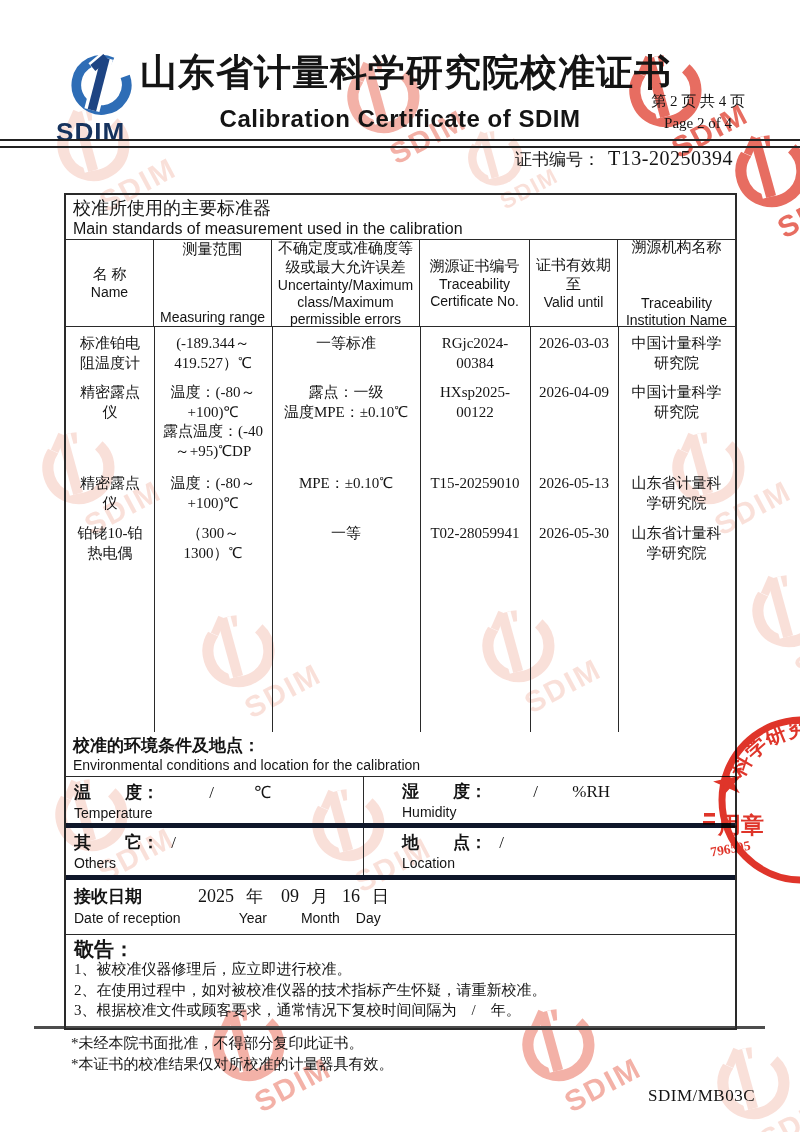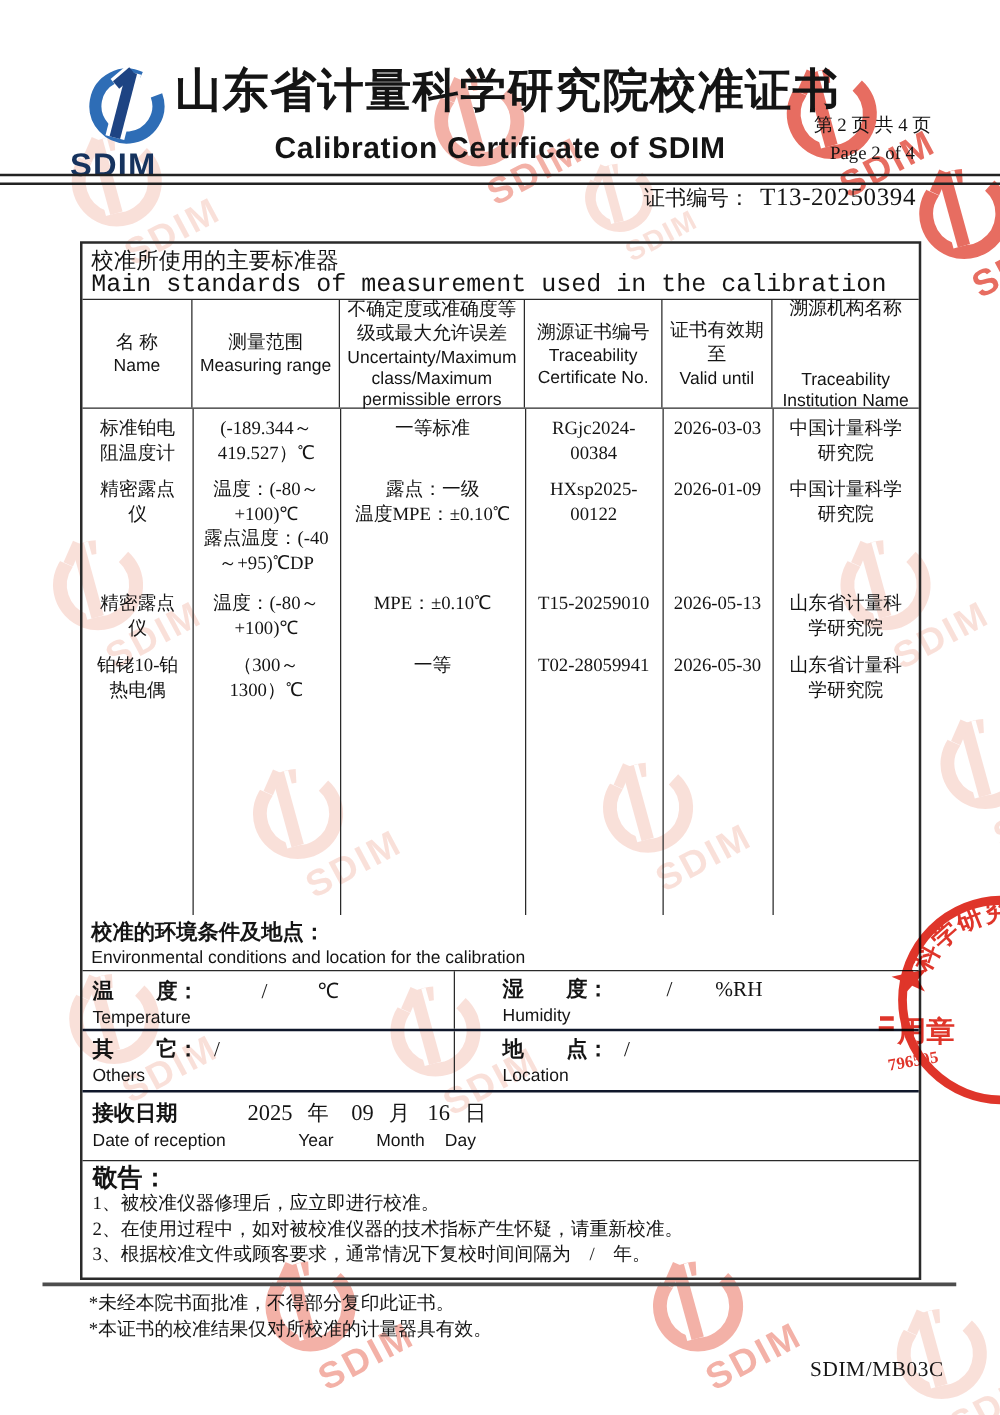--- a/index.html
+++ b/index.html
@@ -20,40 +20,40 @@
   .dbl-line{position:absolute;left:0;top:139px;width:800px;height:5px;border-top:2px solid #222;border-bottom:2px solid #222;z-index:2;}
   .cert-no{position:absolute;left:515px;top:147px;z-index:2;}
   .cert-no .row1{display:flex;align-items:baseline;}
   .cert-label-cn{font-size:17px;}
   .cert-value{font-size:20px;margin-left:8px;letter-spacing:.5px;}
   .cert-label-en{font-size:15px;font-family:"Liberation Sans",sans-serif;margin-top:2px;}
   
   .main-table{position:absolute;left:64px;top:193px;width:673px;border:2px solid #2a2a2a;box-sizing:border-box;z-index:1;background:transparent;}
   .tbl-title{padding:2px 0 2px 7px;border-bottom:1px solid #2a2a2a;}
   .tbl-title .cn{font-size:18px;font-family:"Liberation Sans",sans-serif;line-height:23px;}
-  .tbl-title .en{font-size:20px;font-family:Liberation Mono, monospace;line-height:17px;}
+  .tbl-title .en{font-size:16px;font-family:Liberation Sans, sans-serif;line-height:17px;}
   .tbl-header{display:flex;height:86px;border-bottom:1px solid #2a2a2a;}
   .hcell{display:flex;flex-direction:column;justify-content:center;align-items:center;text-align:center;
          border-right:1px solid #2a2a2a;box-sizing:border-box;padding:0 3px;}
   .hcell:last-child{border-right:none;}
   .hcn{font-size:15px;line-height:19px;}
   .hen{font-size:14px;line-height:17px;font-family:"Liberation Sans",sans-serif;}
-  .c1{width:88px;}.c2{width:118px;}.c3{width:148px;}.c4{width:110px;}.c5{width:88px;}.c6{flex:1;gap:38px;}
+  .c1{width:88px;}.c2{width:118px;justify-content:space-between;}.c3{width:148px;}.c4{width:110px;}.c5{width:88px;}.c6{flex:1;gap:38px;}
   .tbl-body{position:relative;height:405px;overflow:hidden;}
   .vline{position:absolute;top:0;bottom:0;width:1px;background:#2a2a2a;}
   .brow{display:flex;}
   .bcell{box-sizing:border-box;text-align:center;font-size:15px;line-height:19.5px;overflow-wrap:break-word;}
   .bc1{width:88px;padding:0 5px;}.bc2{width:118px;padding:0 8px;}.bc3{width:148px;padding:0 6px;}
   .bc4{width:110px;padding:0 6px;}.bc5{width:88px;padding:0 2px;}.bc6{flex:1;padding:0 12px;}
   .mt1{margin-top:7px;}.mt2{margin-top:10px;}.mt3{margin-top:13px;}.mt4{margin-top:11px;}
   
   .env-title{border-bottom:1px solid #2a2a2a;padding:2px 0 2px 7px;}
   .env-title .cn{font-size:17px;font-family:"Liberation Sans",sans-serif;font-weight:600;line-height:23px;}
   .env-title .en{font-size:14px;font-family:"Liberation Sans",sans-serif;line-height:17px;}
-  .env-row{display:flex;border-bottom:2px solid #0f172a;height:46px;}
+  .env-row{display:flex;border-bottom:5px solid #0f172a;height:46px;}
   .env-cell{box-sizing:border-box;padding-top:3px;}
   .env-l{width:298px;border-right:1px solid #2a2a2a;padding-left:8px;}
   .env-r{flex:1;padding-left:38px;}
   .env-line1{font-size:17px;}
   .env-label{font-family:"Liberation Sans",sans-serif;font-weight:600;}
   .env-line2{font-size:14px;font-family:"Liberation Sans",sans-serif;margin-top:1px;}
   .sp46{margin-left:46px;}.sp42{margin-left:42px;}.sp36{margin-left:36px;}.sp30{margin-left:30px;}.sp8{margin-left:8px;}
   
   .date-row{border-bottom:1px solid #2a2a2a;height:55px;padding-left:8px;box-sizing:border-box;padding-top:5px;}
   .date-l1{font-size:17px;display:flex;align-items:baseline;}
@@ -216,21 +216,21 @@
         <div class="bcell bc4">RGjc2024-<br>00384</div>
         <div class="bcell bc5">2026-03-03</div>
         <div class="bcell bc6">中国计量科学<br>研究院</div>
       </div>
 
       <div class="brow mt2">
         <div class="bcell bc1">精密露点<br>仪</div>
         <div class="bcell bc2">温度：(-80～<br>+100)℃<br>露点温度：(-40<br>～+95)℃DP</div>
         <div class="bcell bc3">露点：一级<br>温度MPE：±0.10℃</div>
         <div class="bcell bc4">HXsp2025-<br>00122</div>
-        <div class="bcell bc5">2026-01-09</div>
+        <div class="bcell bc5">2026-04-09</div>
         <div class="bcell bc6">中国计量科学<br>研究院</div>
       </div>
 
       <div class="brow mt3">
         <div class="bcell bc1">精密露点<br>仪</div>
         <div class="bcell bc2">温度：(-80～<br>+100)℃</div>
         <div class="bcell bc3">MPE：±0.10℃</div>
         <div class="bcell bc4">T15-20259010</div>
         <div class="bcell bc5">2026-05-13</div>
         <div class="bcell bc6">山东省计量科<br>学研究院</div>

